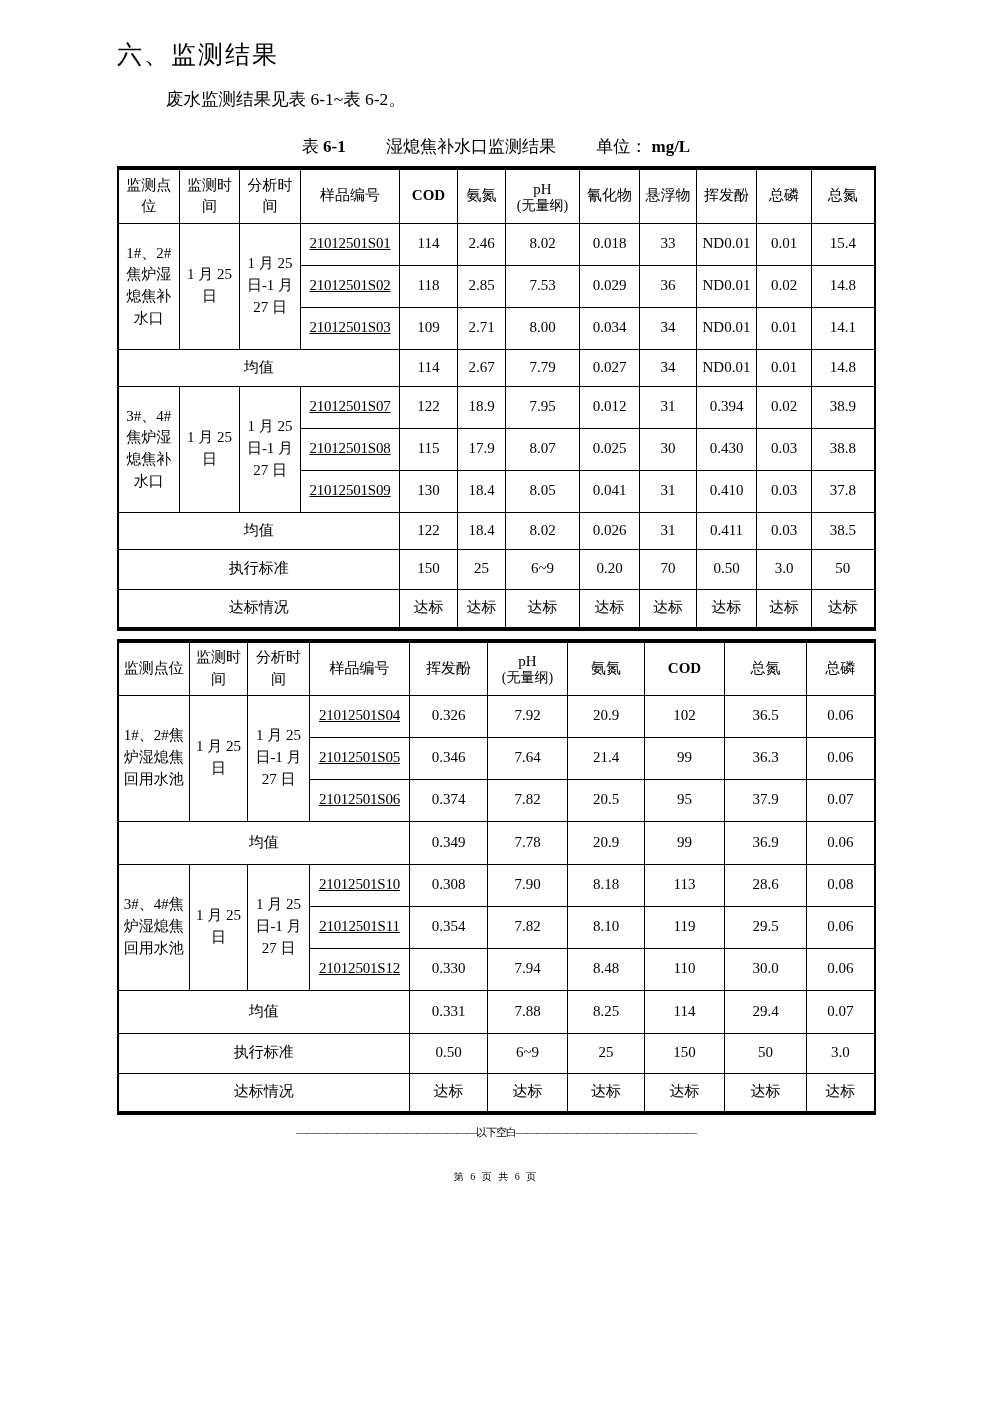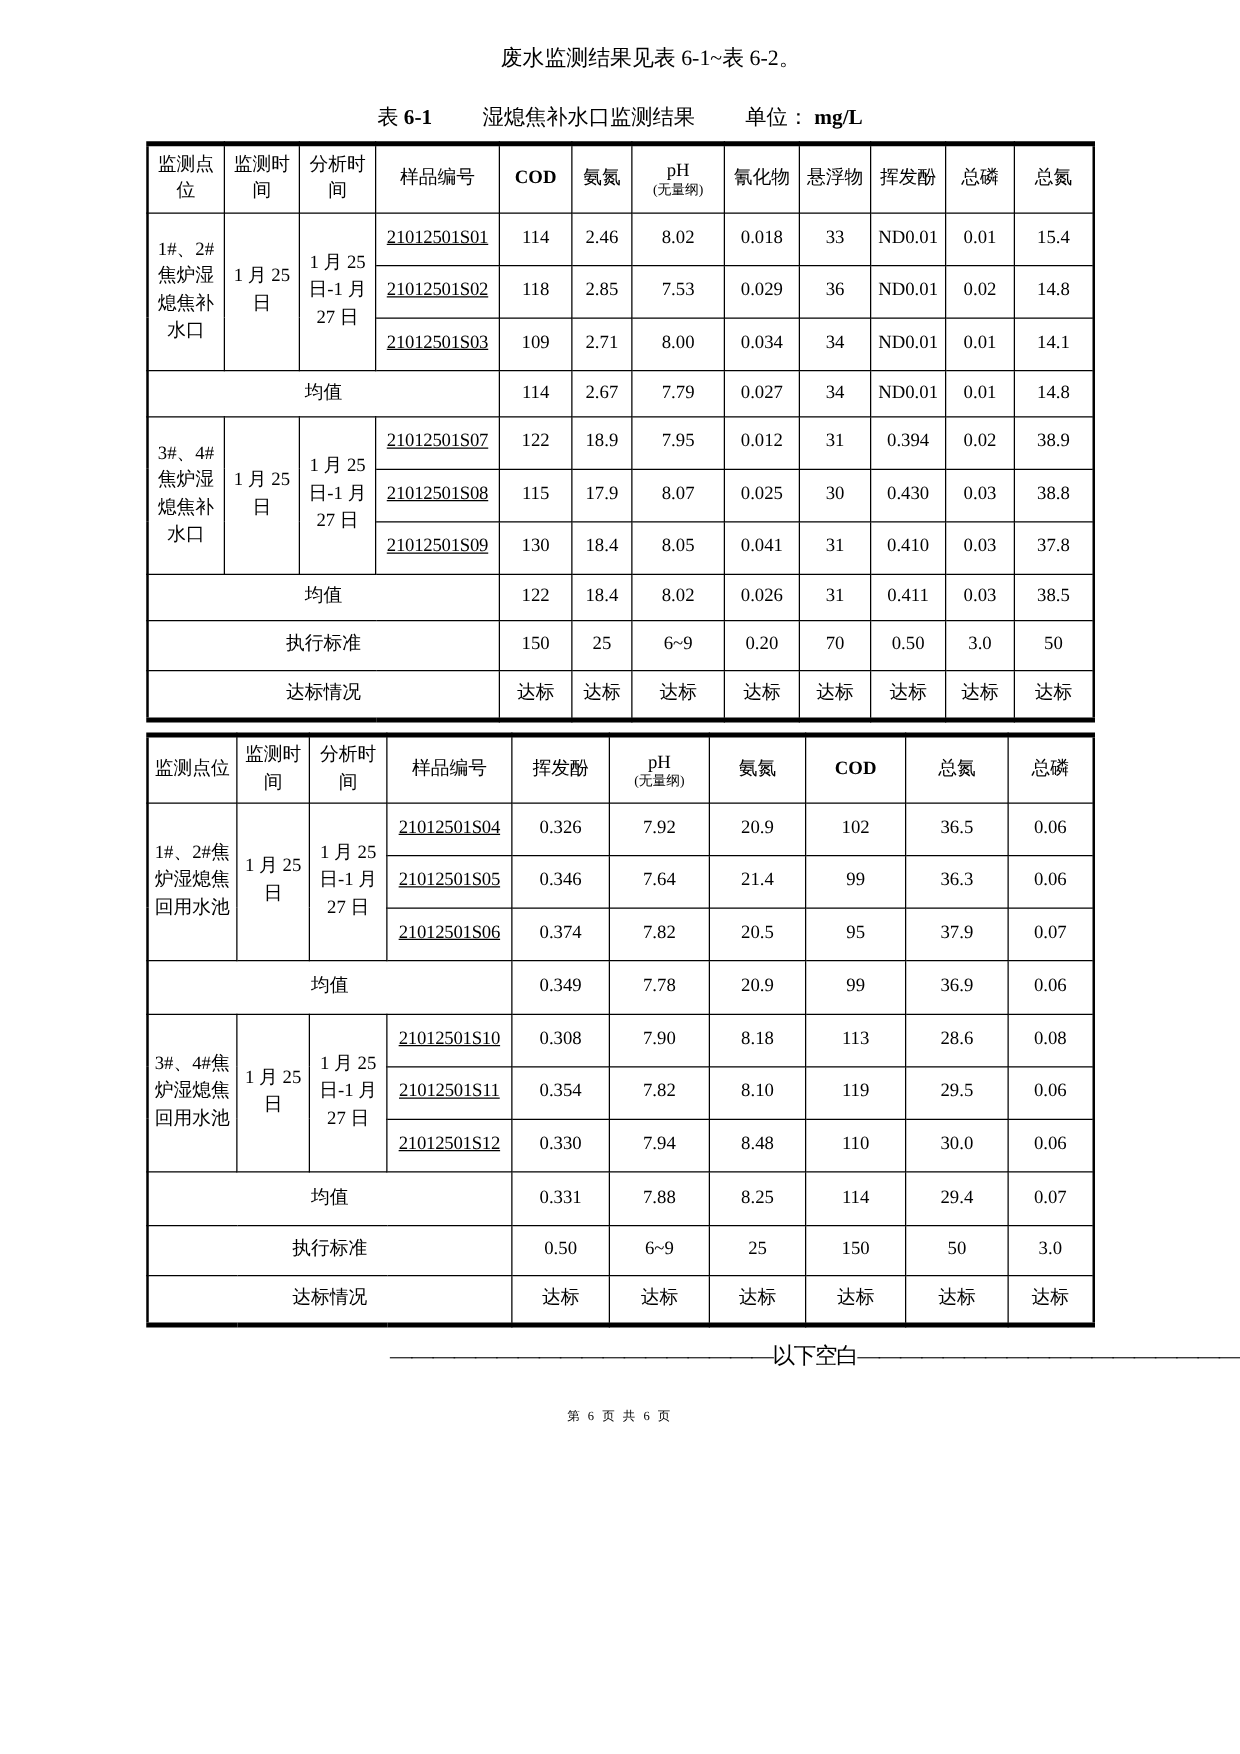--- a/index.html
+++ b/index.html
@@ -13,70 +13,71 @@
     margin:0 117px; padding-top:64px; padding-bottom:8px;
     border-bottom:3px solid #000;
     display:flex; justify-content:space-between; align-items:flex-end;
     font-size:14.5px;
   }
   .section-title {
     margin:38px 0 0 117px;
     font-size:25px; font-weight:normal; letter-spacing:2px;
   }
   .intro {
-    margin:34px 117px 0; font-size:17.5px; text-indent:49px;text-align:center;
+    margin:16px 117px 0; font-size:17.5px; text-indent:49px;
   }
   .caption {
     width:758px; margin:24px auto 0; text-align:center; font-size:17px;
     white-space:nowrap;
   }
   .caption .num { font-weight:bold; }
   .caption .ttl { margin:10px 36px; }
   .caption .unit { font-weight:bold; }
   .caption2 { margin-top:7px; }
   table.t {
     border-collapse:collapse; table-layout:fixed; margin:8px auto 1px;
     border-top:4px solid #000; border-bottom:4px solid #000;
     border-left:2px solid #000; border-right:2px solid #000;
   }
   table.t td, table.t th {
     border:1px solid #000; text-align:center; vertical-align:middle;
     font-weight:normal; font-size:15px; padding:1px 2px; overflow:hidden;
     line-height:1.45;
   }
   table.t th.b, table.t td.b { font-weight:bold; }
-  .ph-sub { font-size:11px; line-height:1.1; }
+  .ph-sub { font-size:14px; line-height:1.1; }
   .ph-top { line-height:1.2; font-weight:normal; }
   td.site { font-size:14px; line-height:1.65; padding:1px 1px; }
   td.tcell { font-size:14.5px; line-height:1.65; }
   td.sid { font-size:15px; letter-spacing:-0.2px; padding:1px 0;text-decoration:underline; }
   #t1 tr.hh { height:55px; }
   #t1 tr.dd { height:42px; }
   #t1 tr.mm { height:37px; }
   #t1 tr.ss { height:40px; }
   #t1 tr.cc { height:40px; }
   #t2 tr.hh { height:54px; }
   #t2 tr.dd { height:42px; }
   #t2 tr.mm { height:43px; }
   #t2 tr.ss { height:40px; }
   #t2 tr.cc { height:40px; }
   .blank-line {
-    margin-top:10px; text-align:right; font-size:18px; white-space:nowrap;
+    margin-top:10px; text-align:center; font-size:11px; white-space:nowrap;
     letter-spacing:-1px;
   }
   .page-footer {
     margin-top:30px; text-align:center; font-size:10px; letter-spacing:2px;
   }
 </style>
 </head>
 <body>
 
 <div>
 
 
+  <h1 class="section-title">六、监测结果</h1>
 
   <p class="intro">废水监测结果见表 6-1~表 6-2。</p>
 
   <div class="caption">
     <span>表</span>
     <span class="num">6-1</span>
     <span class="ttl">湿熄焦补水口监测结果</span>
     <span>单位：</span>
     <span class="unit">mg/L</span>
   </div>

